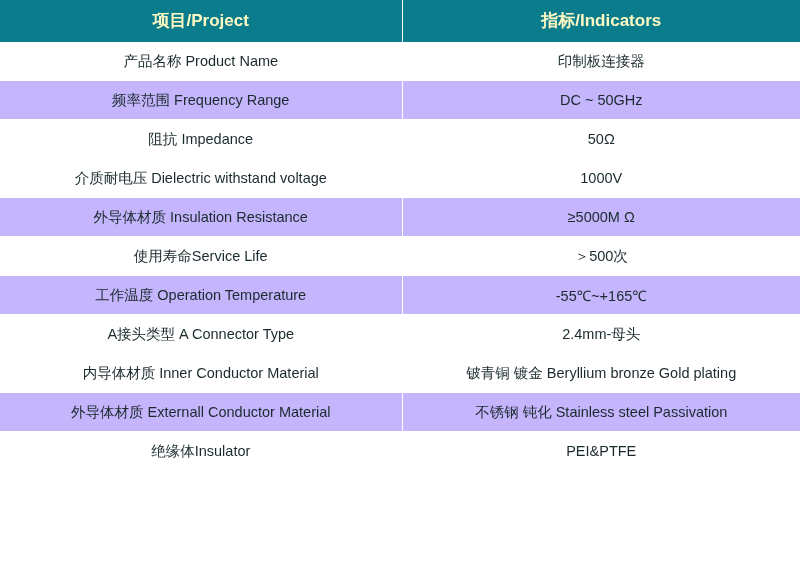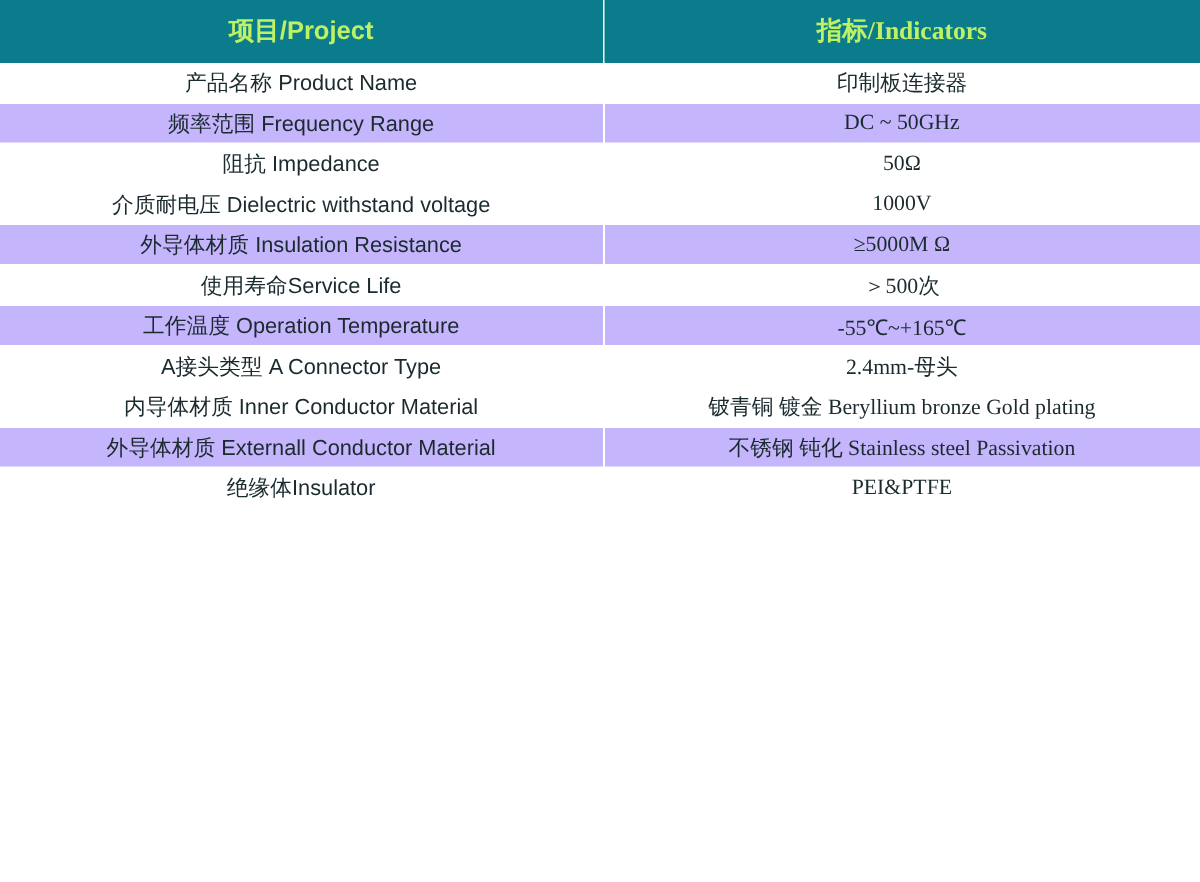--- a/index.html
+++ b/index.html
@@ -16,48 +16,46 @@
   .spec-table {
     width: 800px;
     border-collapse: collapse;
     table-layout: fixed;
   }
   .spec-table col.col-project { width: 402px; }
   .spec-table col.col-indicator { width: 398px; }
 
   .spec-table thead th {
     background: #0b7c8c;
-    color: #bef264;
+    color: #fef9c3;
     font-size: 17px;
     font-weight: bold;
     height: 42px;
     line-height: 42px;
     padding: 0;
     text-align: center;
     border-right: 1px solid #ffffff;
   }
   .spec-table thead th:last-child {
     border-right: none;
-    font-family: Liberation Serif, serif;
   }
 
   .spec-table tbody td {
-    height: 26px;
+    height: 38px;
     font-size: 14.5px;
     color: #1b2a2e;
     text-align: center;
     padding: 0 6px;
     border-right: 1px solid #ffffff;
     border-bottom: 1px solid #ffffff;
     white-space: nowrap;
     overflow: hidden;
   }
   .spec-table tbody td:last-child {
     border-right: none;
-    font-family: Liberation Serif, serif;
   }
 
   .spec-table tbody tr.row-light td {
     background: #ffffff;
   }
   .spec-table tbody tr.row-dark td {
     background: #c4b5fd;
   }
 </style>
 </head>

